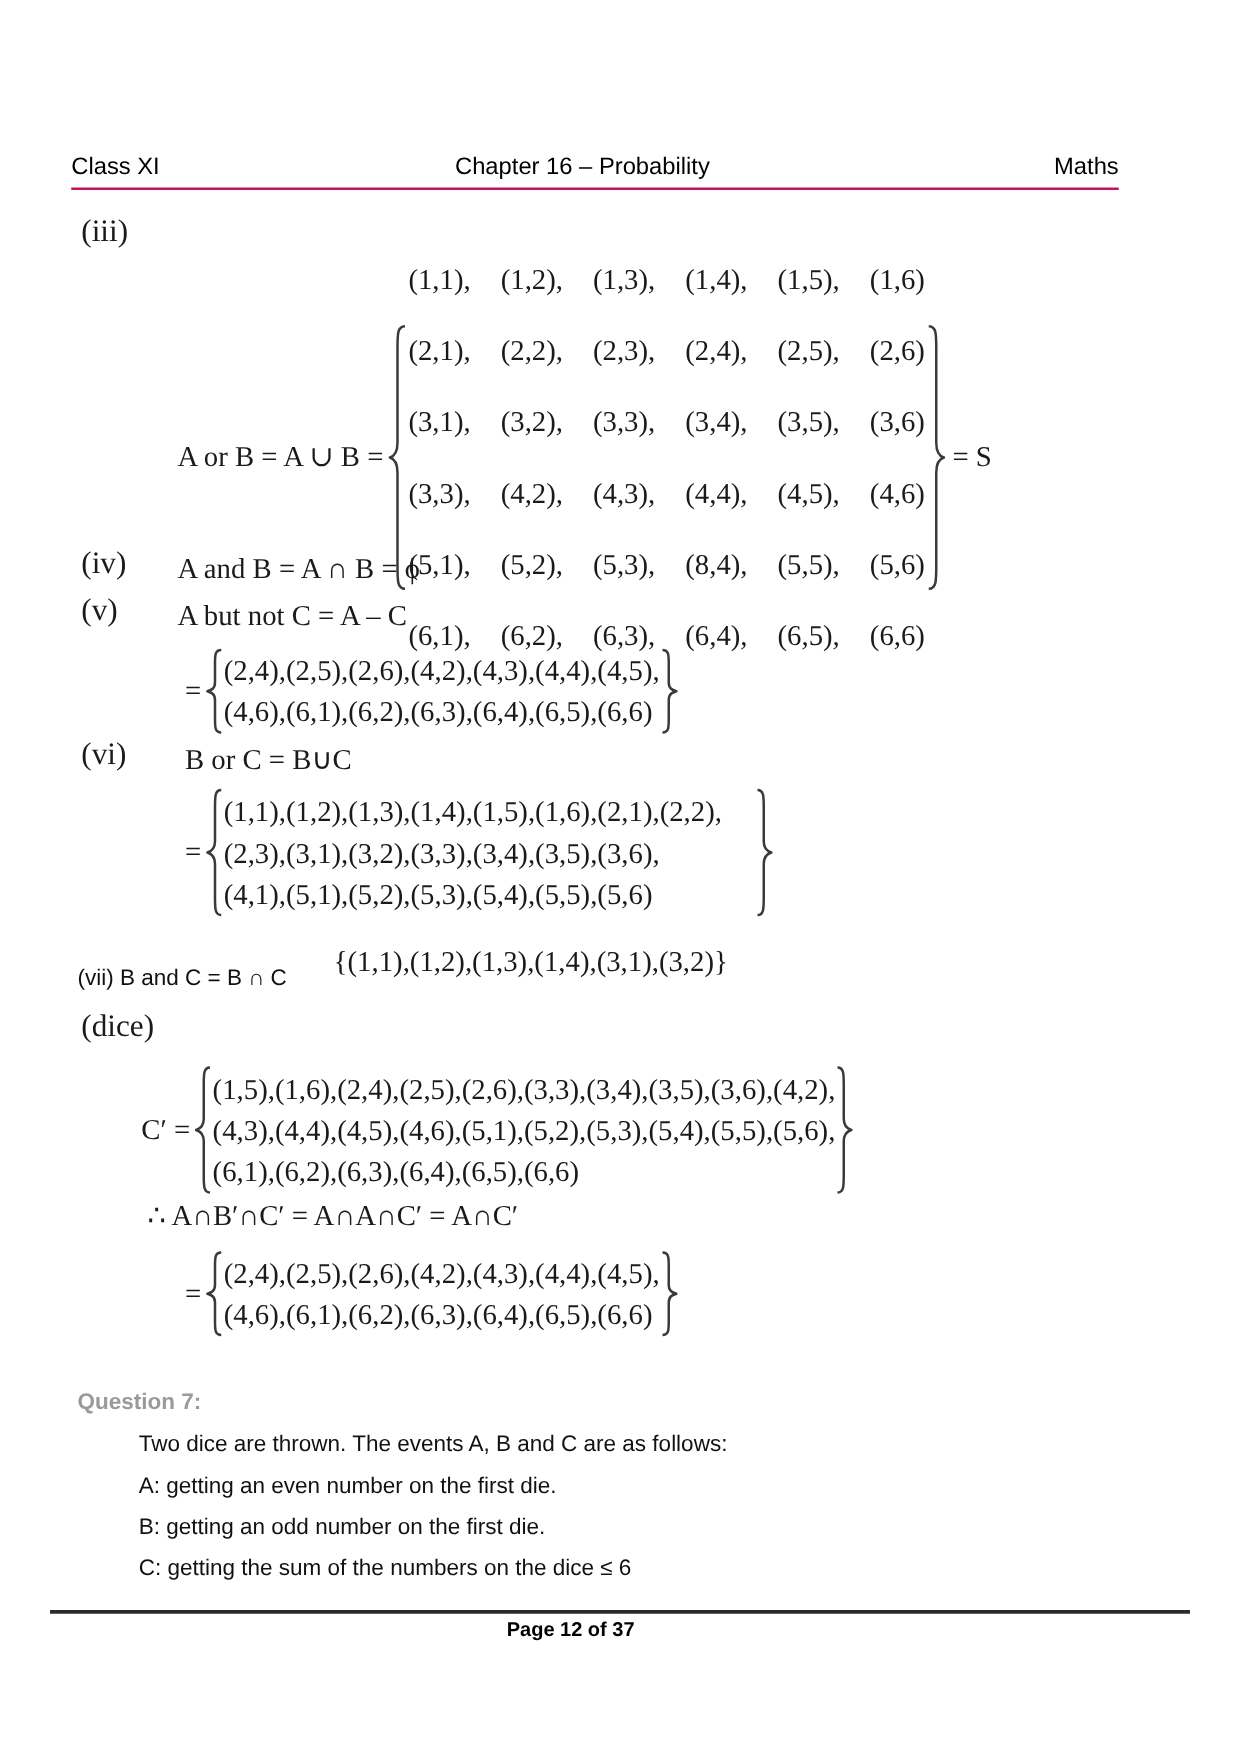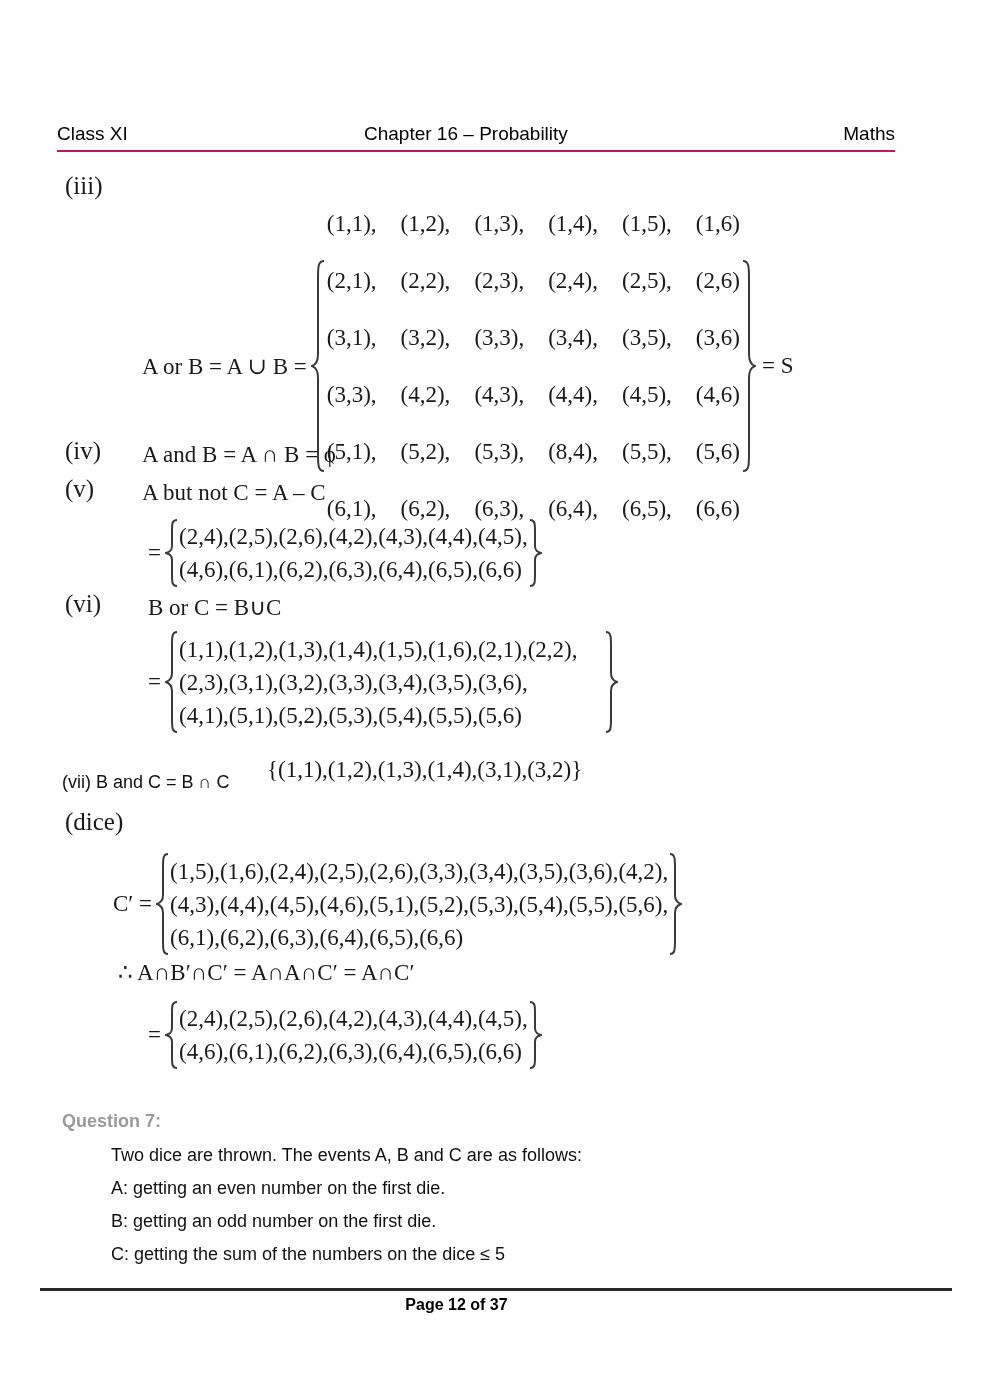--- a/index.html
+++ b/index.html
@@ -302,18 +302,18 @@
     </div>
     <svg class="svgbrace" width="14" height="70" viewBox="0 0 14 70">
       <path d="M2 2 C7 2 7 6 7 13 L7 28 C7 33 10 34 13 35 C10 36 7 37 7 42 L7 57 C7 64 7 68 2 68" fill="none" stroke="#3a3a3a" stroke-width="2"></path>
     </svg>
   </div>
 
   <div class="q-heading" style="top:1111px;">Question 7:</div>
   <div class="q-line" style="top:1145px;">Two dice are thrown. The events A, B and C are as follows:</div>
   <div class="q-line" style="top:1211px;">B: getting an odd number on the first die.</div>
   <div class="q-line" style="top:1178px;">A: getting an even number on the first die.</div>
-  <div class="q-line" style="top:1244px;">C: getting the sum of the numbers on the dice ≤ 5</div>
+  <div class="q-line" style="top:1244px;">C: getting the sum of the numbers on the dice ≤ 6</div>
 
   <div class="footer-rule"></div>
   <div class="footer-text">Page 12 of 37</div>
 
 </div>
 
 </body></html>

